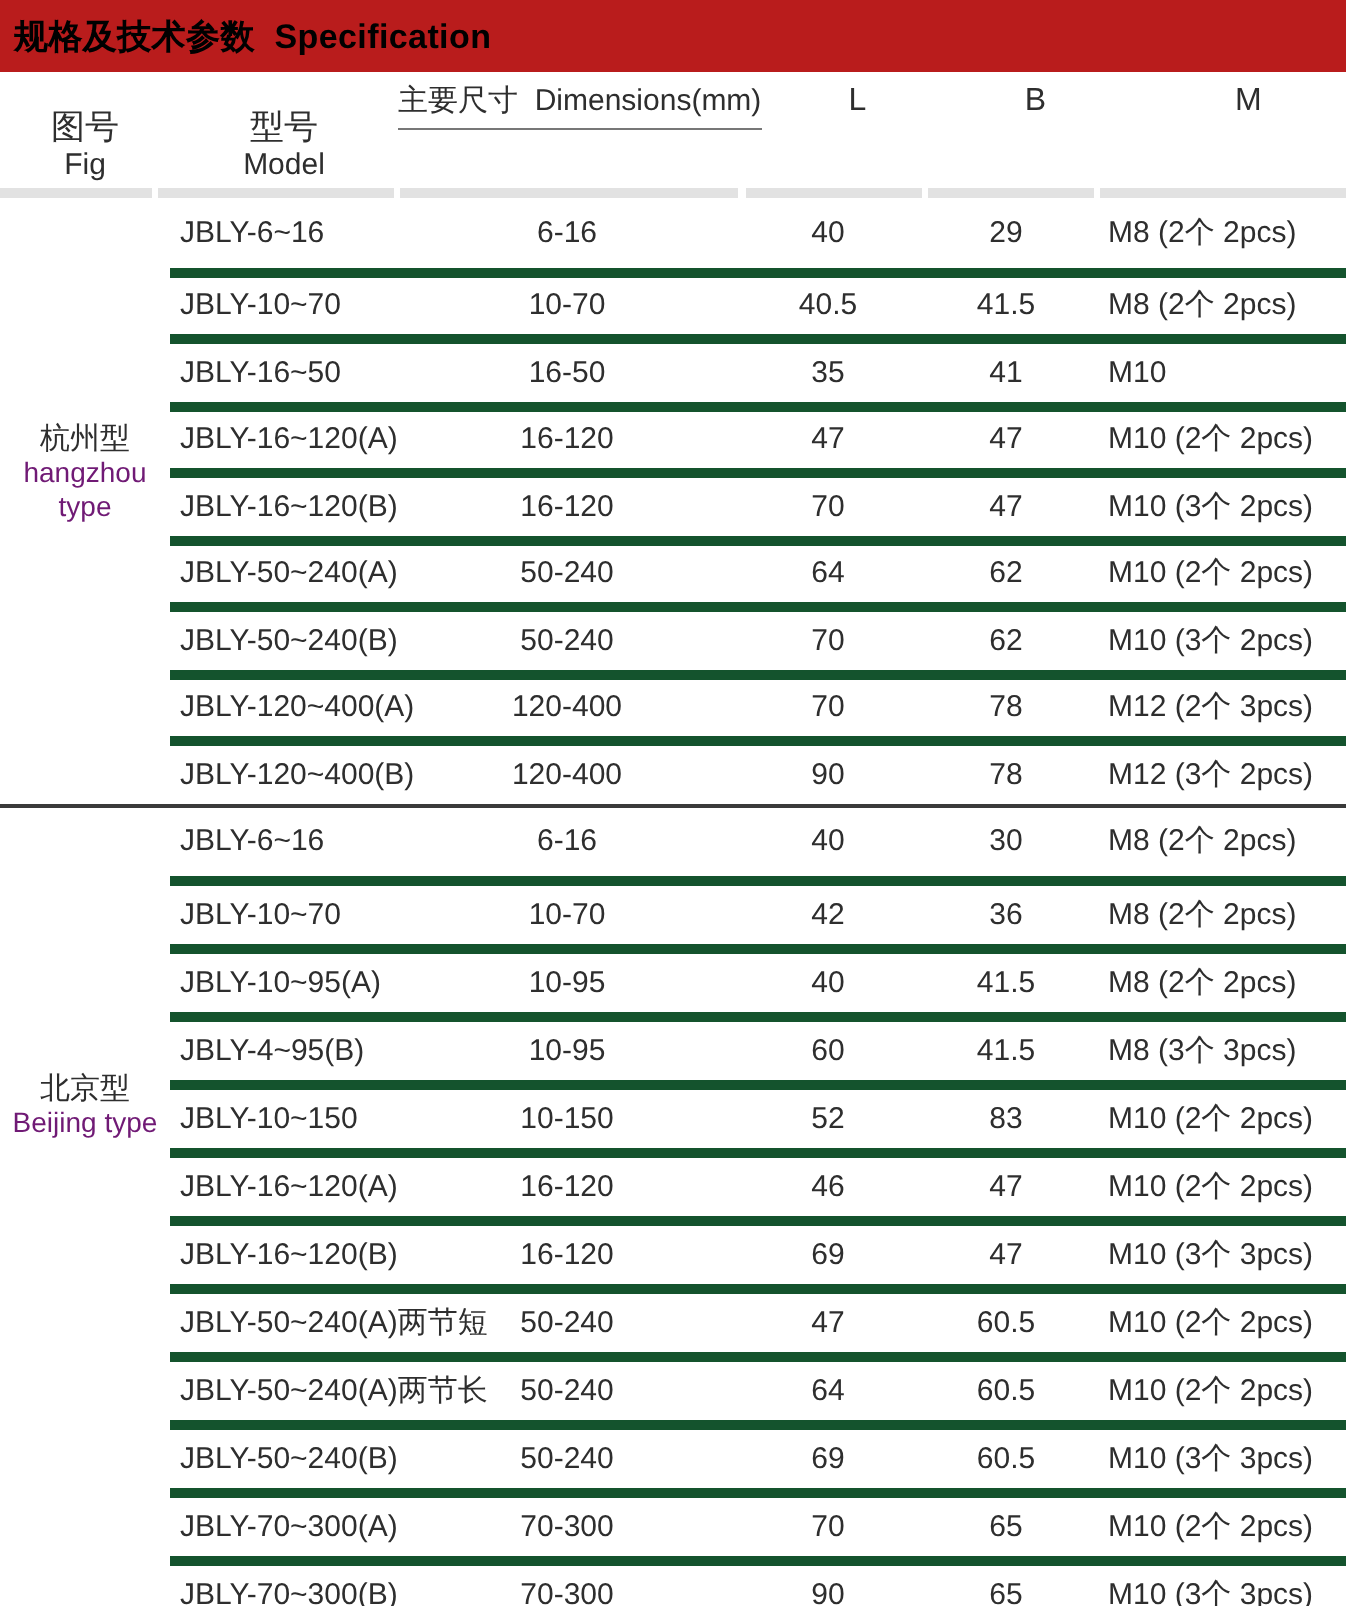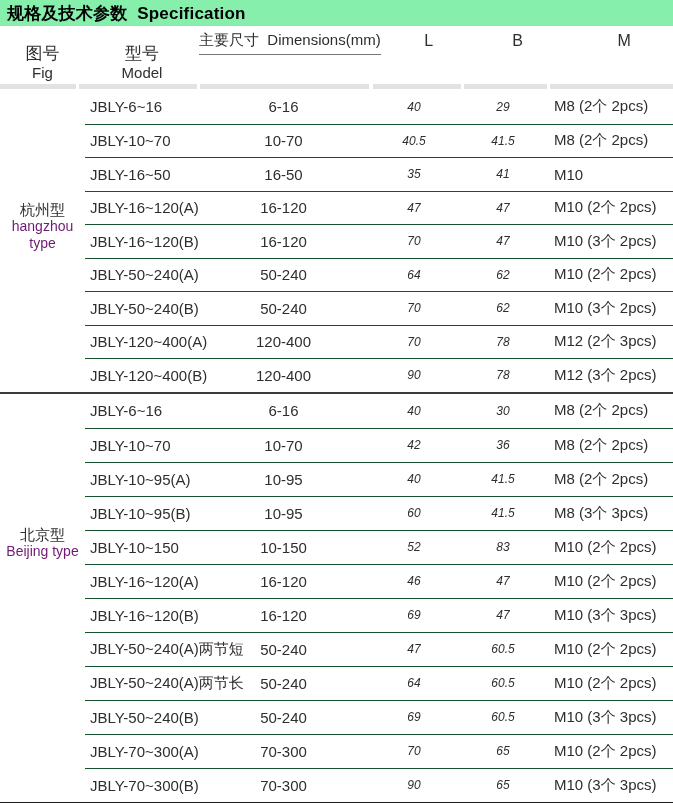--- a/index.html
+++ b/index.html
@@ -1,21 +1,21 @@
 <!DOCTYPE html>
 <html><head>
 <meta charset="utf-8">
 <style>
   * { margin:0; padding:0; box-sizing:border-box; }
   html,body { width:673px; height:803px; background:#ffffff; overflow:hidden; }
   body { font-family:"Liberation Sans","DejaVu Sans",sans-serif; color:#2e2e2e; }
   .page { width:673px; height:803px; position:relative; background:#fff; }
 
   
-  .title-bar { height:26px; background:#86efac; display:flex; align-items:center; padding-left:7px; }
+  .title-bar { height:36px; background:#b91c1c; display:flex; align-items:center; padding-left:7px; }
   .title-bar span { font-size:17px; font-weight:bold; color:#000; white-space:pre; letter-spacing:0.2px; }
 
   
   .header { height:58px; display:flex; }
   .hcol { display:flex; flex-direction:column; justify-content:flex-end; align-items:center; padding-bottom:2px; line-height:19px; }
   .hcol .zh { font-size:17px; }
   .hcol .en { font-size:15px; }
   .fig-col { width:85px; }
   .model-col { width:114px; }
   .cond-col { width:169px; }
@@ -40,24 +40,24 @@
   .group-2 { border-top:2px solid #3a3a3a; }
   .figcell { width:85px; display:flex; flex-direction:column; justify-content:center; align-items:center; text-align:center; line-height:17px; }
   .figcell .zh { font-size:15px; }
   .figcell .en { font-size:14px; color:#701a75; }
   .group-1 .figcell { padding-bottom:28px; }
   .group-2 .figcell { padding-bottom:110px; }
   .rows { flex:1; display:flex; flex-direction:column; }
   .row { display:grid; grid-template-columns:114px 169px 92px 86px 127px; align-items:center; }
   .group-1 .row { height:33.5px; }
   .group-2 .row { height:34px; }
-  .row + .row { border-top:1px solid #14532d; }
+  .row + .row { border-top:5px solid #14532d; }
   .c-model { padding-left:5px; font-size:15px; white-space:nowrap; overflow:visible; }
   .c-size { text-align:center; font-size:15px; }
-  .c-l, .c-b { text-align:center; font-size:12px;font-style:italic; }
+  .c-l, .c-b { text-align:center; font-size:15px; }
   .c-m { padding-left:8px; font-size:15px; white-space:nowrap; }
 </style>
 </head>
 <body>
 
 <div class="page">
 
   <div class="title-bar">
     <span>规格及技术参数  Specification</span>
   </div>
@@ -186,21 +186,21 @@
           <div class="c-m">M8 (2个 2pcs)</div>
         </div>
         <div class="row">
           <div class="c-model">JBLY-10~95(A)</div>
           <div class="c-size">10-95</div>
           <div class="c-l">40</div>
           <div class="c-b">41.5</div>
           <div class="c-m">M8 (2个 2pcs)</div>
         </div>
         <div class="row">
-          <div class="c-model">JBLY-10~95(B)</div>
+          <div class="c-model">JBLY-4~95(B)</div>
           <div class="c-size">10-95</div>
           <div class="c-l">60</div>
           <div class="c-b">41.5</div>
           <div class="c-m">M8 (3个 3pcs)</div>
         </div>
         <div class="row">
           <div class="c-model">JBLY-10~150</div>
           <div class="c-size">10-150</div>
           <div class="c-l">52</div>
           <div class="c-b">83</div>

